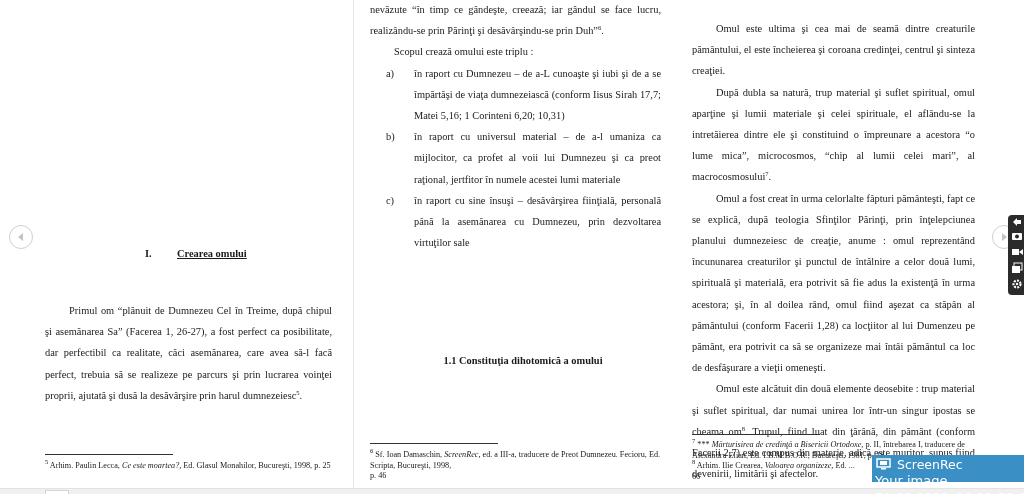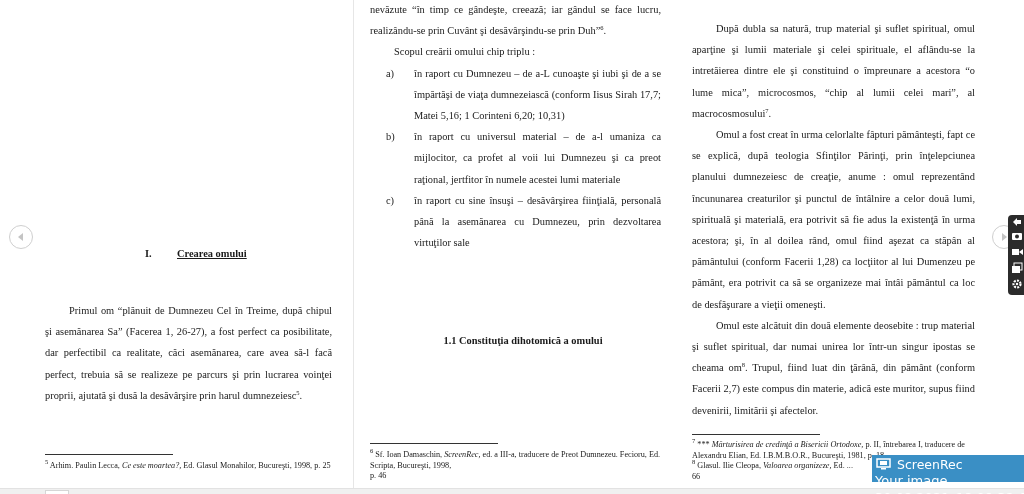--- a/index.html
+++ b/index.html
@@ -8,21 +8,21 @@
   .page { position:absolute; top:0; height:488px; background:#fff; overflow:hidden; }
   .p1 { left:0; width:352px; }
   .p2 { left:353px; width:322px; border-left:1px solid #e6e6e6; border-right:1px solid #e6e6e6; }
   .p3 { left:676px; width:348px; }
   .txt { position:absolute; font-size:10.4px; line-height:21.2px; text-align:justify; }
   .txt p { margin:0; }
   .indent { text-indent:24px; }
   .heading-ch { position:absolute; top:248px; left:145px; font-size:10.4px; font-weight:bold; }
   .heading-ch .num { display:inline-block; width:32px; }
   .heading-ch .title { text-decoration:underline; }
-  .heading-sec { position:absolute; top:335px; left:0; width:100%; text-align:center; font-size:10.4px; font-weight:bold; padding-left:16px; box-sizing:border-box; }
+  .heading-sec { position:absolute; top:355px; left:0; width:100%; text-align:center; font-size:10.4px; font-weight:bold; padding-left:16px; box-sizing:border-box; }
   .fn-rule { position:absolute; width:128px; height:1px; background:#333; }
   .fn { position:absolute; font-size:8.2px; line-height:10.5px; }
   .fn i { }
   sup { font-size:6.5px; vertical-align:super; line-height:0; }
   .list { list-style:none; margin:0; padding:0; }
   .list li { position:relative; padding-left:28px; }
   .list li .lbl { position:absolute; left:0; }
   .nav { position:absolute; width:24px; height:24px; border:1.5px solid #cfcfcf; border-radius:50%; background:#fff; box-sizing:border-box; }
   .nav svg { position:absolute; left:5px; top:5px; }
   .bottombar { position:absolute; left:0; top:488px; width:1024px; height:6px; background:#f0f0f0; border-top:1px solid #e2e2e2; }
@@ -44,42 +44,43 @@
   </div>
   <div class="txt" style="left:45px; top:300px; width:287px;">
     <p class="indent"><span>Primul om “plănuit de Dumnezeu Cel în Treime, după chipul şi asemănarea Sa” (Facerea 1, 26-27), a fost perfect ca posibilitate, dar perfectibil ca realitate, căci asemănarea, care avea să-l facă perfect, trebuia să se realizeze pe parcurs şi prin lucrarea voinţei proprii, ajutată şi dusă la desăvârşire prin harul dumnezeiesc</span><sup>5</sup><span>.</span></p>
   </div>
   <div class="fn-rule" style="left:45px; top:454px;"></div>
   <div class="fn" style="left:45px; top:461px; width:290px;"><sup>5</sup><span> Arhim. Paulin Lecca, </span><i>Ce este moartea?,</i><span> Ed. Glasul Monahilor, Bucureşti, 1998, p. 25</span></div>
 </div>
 
 <div class="page p2">
   <div class="txt" style="left:16px; top:-1px; width:291px;">
-    <p><span>nevăzute “în timp ce gândeşte, creează; iar gândul se face lucru, realizându-se prin Cuvânt şi desăvârşindu-se prin Duh”</span><sup>6</sup><span>.</span></p>
-    <p class="indent">Scopul creării omului chip triplu :</p>
+    <p><span>nevăzute “în timp ce gândeşte, creează; iar gândul se face lucru, realizându-se prin Părinţi şi desăvârşindu-se prin Duh”</span><sup>6</sup><span>.</span></p>
+    <p class="indent">Scopul crează omului este triplu :</p>
     <ul class="list" style="margin-left:16px;">
       <li><span class="lbl">a)</span><span>în raport cu Dumnezeu – de a-L cunoaşte şi iubi şi de a se împărtăşi de viaţa dumnezeiască (conform Iisus Sirah 17,7; Matei 5,16; 1 Corinteni 6,20; 10,31)</span></li>
       <li><span class="lbl">b)</span><span>în raport cu universul material – de a-l umaniza ca mijlocitor, ca profet al voii lui Dumnezeu şi ca preot raţional, jertfitor în numele acestei lumi materiale</span></li>
       <li><span class="lbl">c)</span><span>în raport cu sine însuşi – desăvârşirea fiinţială, personală până la asemănarea cu Dumnezeu, prin dezvoltarea virtuţilor sale</span></li>
     </ul>
   </div>
   <div class="heading-sec">1.1  Constituţia dihotomică a omului</div>
   <div class="fn-rule" style="left:16px; top:443px;"></div>
   <div class="fn" style="left:16px; top:450px; width:292px;"><sup>6</sup><span> Sf. Ioan Damaschin, </span><i>ScreenRec,</i><span> ed. a III-a, traducere de Preot Dumnezeu. Fecioru, Ed. Scripta, Bucureşti, 1998,</span><br><span>p. 46</span></div>
 </div>
 
 <div class="page p3">
   <div class="txt" style="left:16px; top:18px; width:283px;">
+    <p class="indent">Omul este ultima şi cea mai de seamă dintre creaturile pământului, el este încheierea şi coroana credinţei, centrul şi sinteza creaţiei.</p>
     <p class="indent"><span>După dubla sa natură, trup material şi suflet spiritual, omul aparţine şi lumii materiale şi celei spirituale, el aflându-se la intretăierea dintre ele şi constituind o împreunare a acestora “o lume mica”, microcosmos, “chip al lumii celei mari”, al macrocosmosului</span><sup>7</sup><span>.</span></p>
     <p class="indent">Omul a fost creat în urma celorlalte fâpturi pământeşti, fapt ce se explică, după teologia Sfinţilor Părinţi, prin înţelepciunea planului dumnezeiesc de creaţie, anume : omul reprezentând încununarea creaturilor şi punctul de întâlnire a celor două lumi, spirituală şi materială, era potrivit să fie adus la existenţă în urma acestora; şi, în al doilea rând, omul fiind aşezat ca stăpân al pământului (conform Facerii 1,28) ca locţiitor al lui Dumenzeu pe pământ, era potrivit ca să se organizeze mai întâi pământul ca loc de desfăşurare a vieţii omeneşti.</p>
     <p class="indent"><span>Omul este alcătuit din două elemente deosebite : trup material şi suflet spiritual, dar numai unirea lor într-un singur ipostas se cheama om</span><sup>8</sup><span>. Trupul, fiind luat din ţărână, din pământ (conform Facerii 2,7) este compus din materie, adică este muritor, supus fiind devenirii, limitării şi afectelor.</span></p>
   </div>
   <div class="fn-rule" style="left:16px; top:434px;"></div>
   <div class="fn" style="left:16px; top:440px; width:285px;"><sup>7</sup><span> *** </span><i>Mărturisirea de credinţă a Bisericii Ortodoxe,</i><span> p. II, întrebarea I, traducere de Alexandru Elian, Ed. I.B.M.B.O.R., Bucureşti, 1981, p. 18</span></div>
-  <div class="fn" style="left:16px; top:461px; width:285px;"><sup>8</sup><span> Glasul. Ilie Cleopa, </span><i>Valoarea organizeze,</i><span> Ed. ...</span><br><span>66</span></div>
+  <div class="fn" style="left:16px; top:461px; width:285px;"><sup>8</sup><span> Arhim. Ilie Crearea, </span><i>Valoarea organizeze,</i><span> Ed. ...</span><br><span>66</span></div>
 </div>
 
 <div class="nav" style="left:9px; top:225px;">
   <svg width="12" height="12" viewBox="0 0 12 12">
       <path d="M8 2 L3 6 L8 10 Z" fill="#c4c4c4"></path>
     </svg>
 </div>
 <div class="nav" style="left:992px; top:225px;">
   <svg width="12" height="12" viewBox="0 0 12 12">
       <path d="M4 2 L9 6 L4 10 Z" fill="#c4c4c4"></path>

